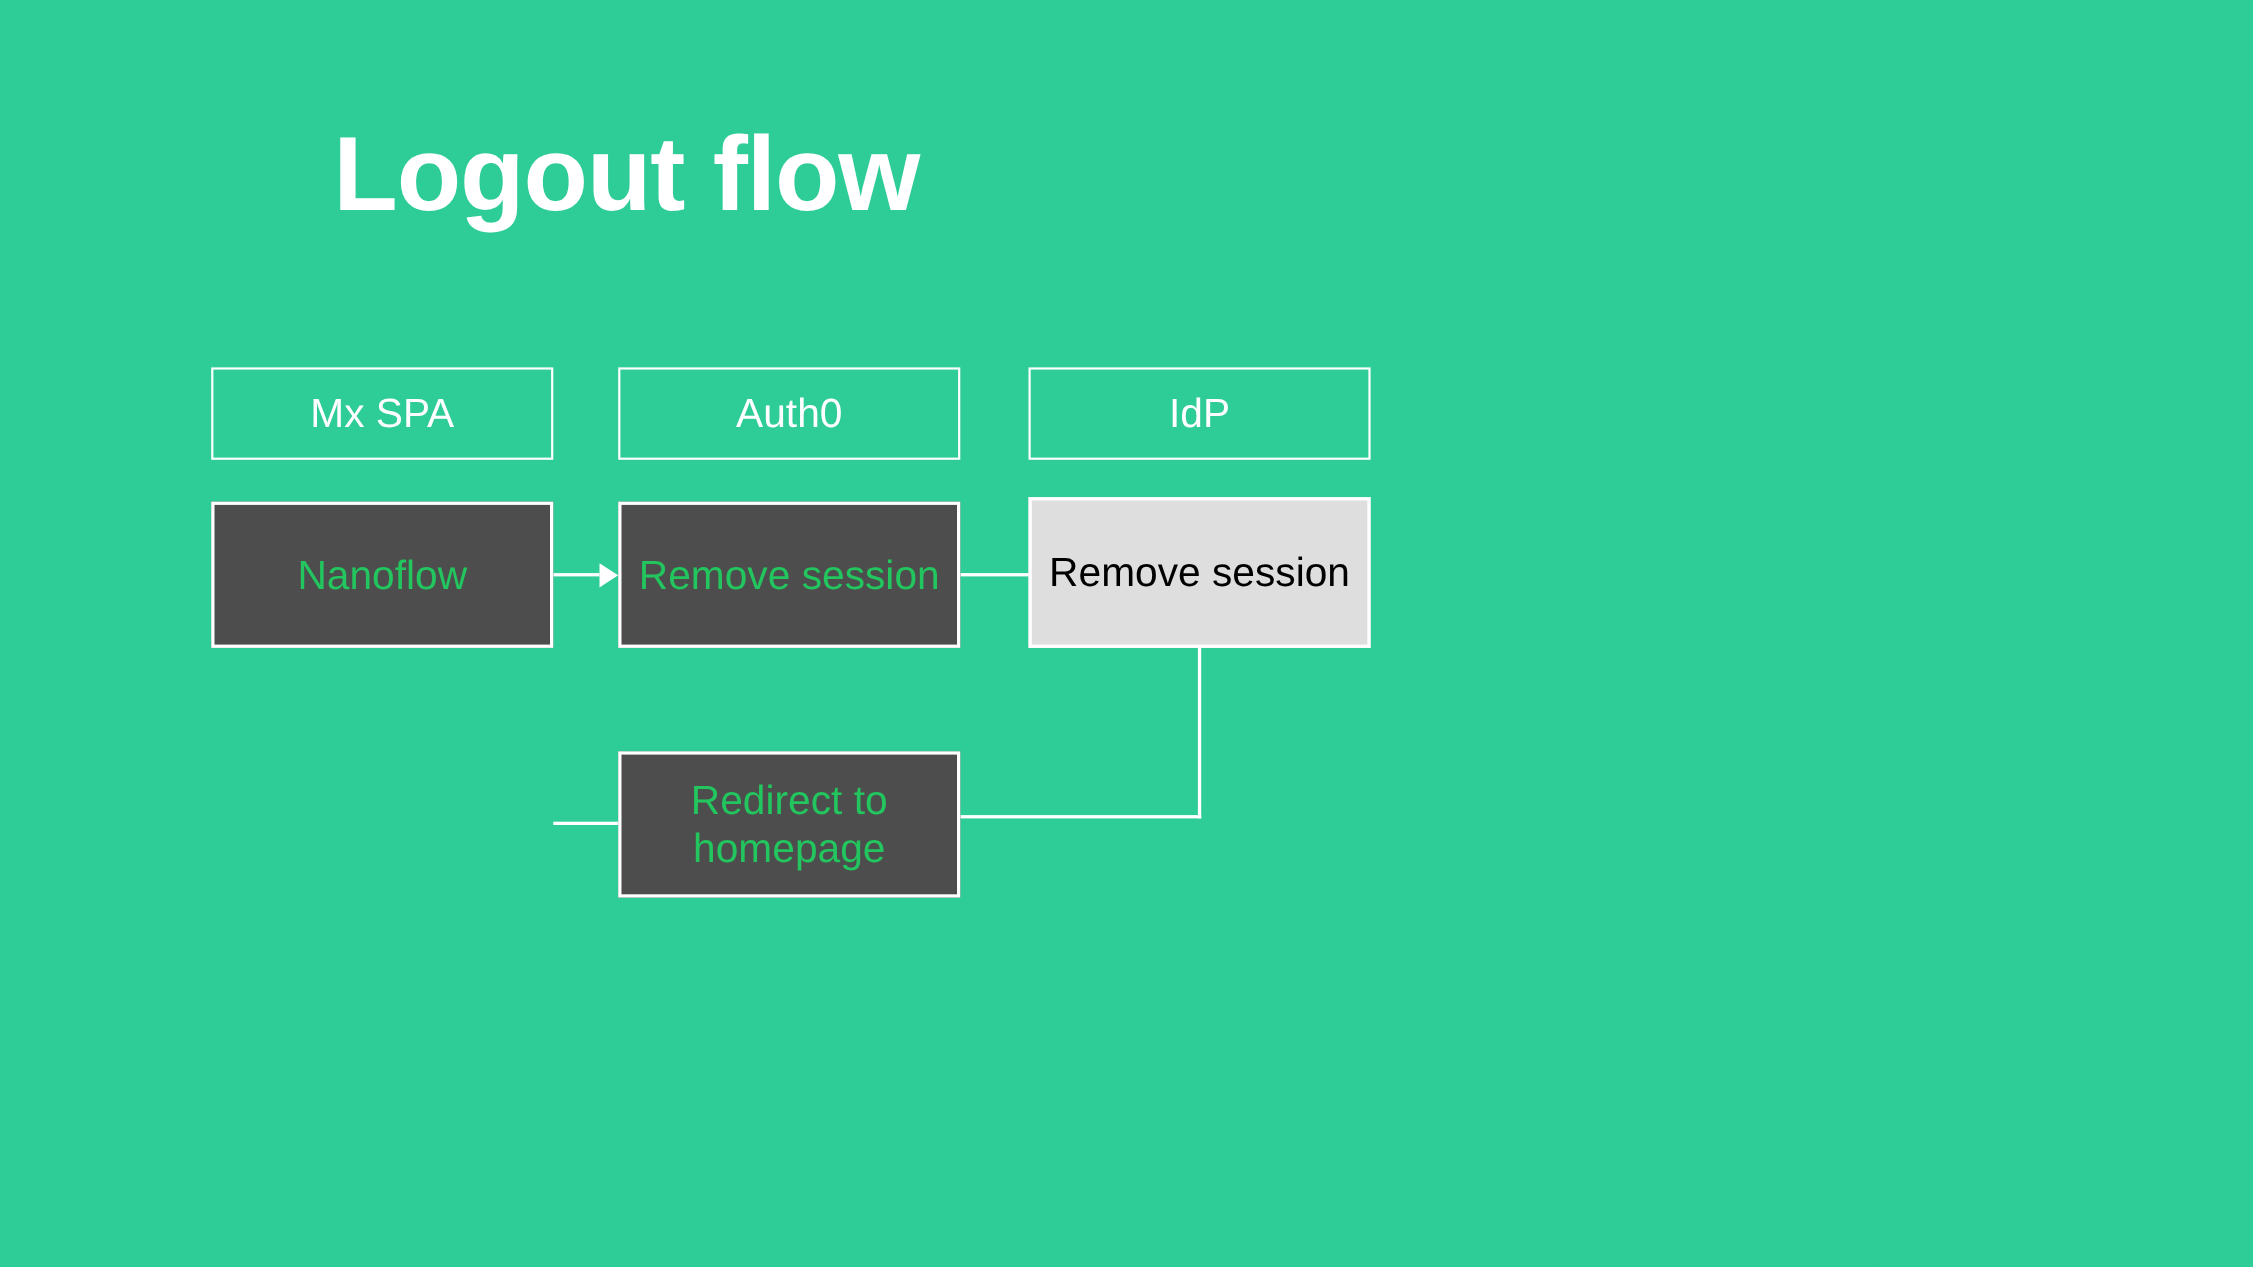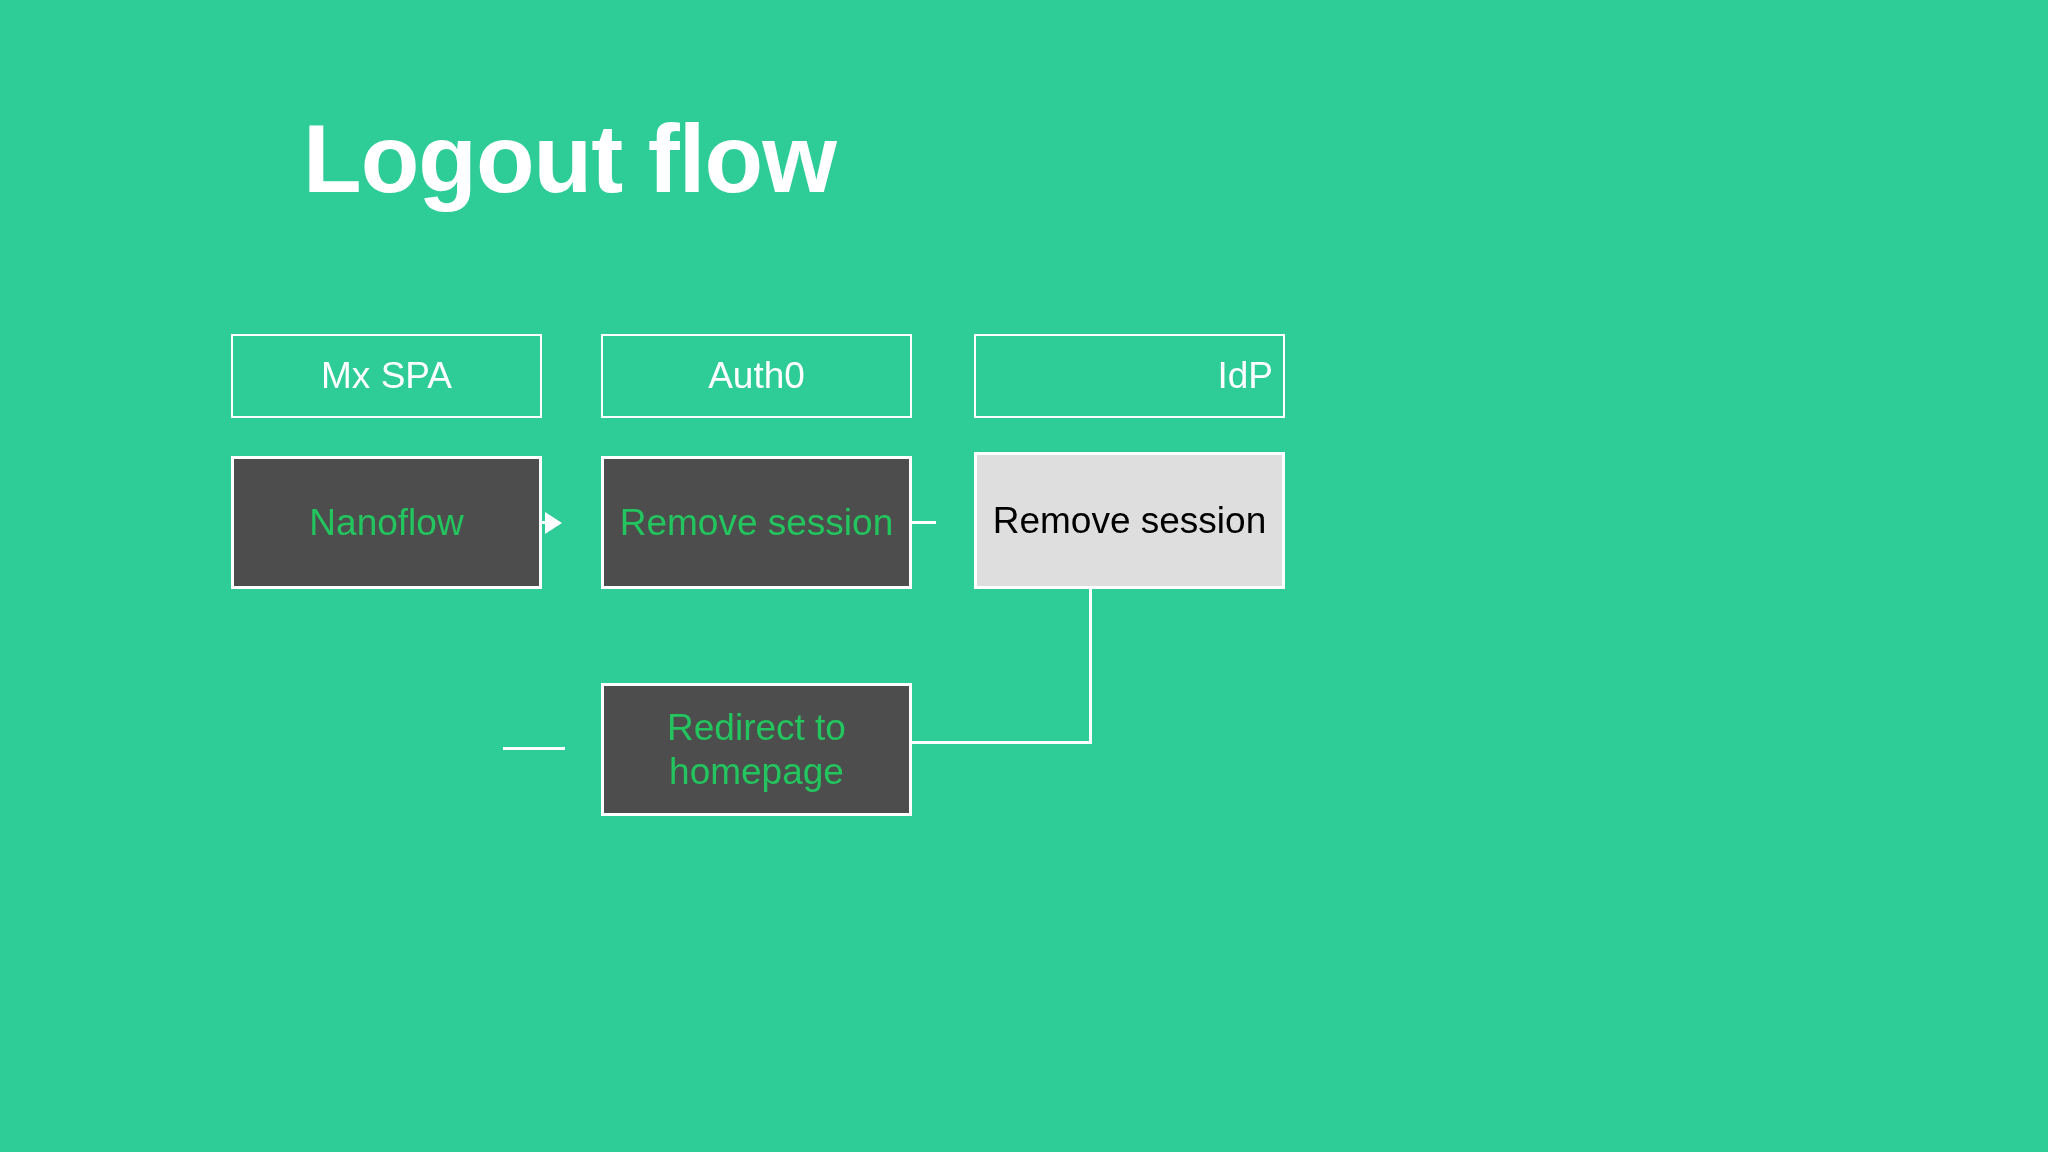--- a/index.html
+++ b/index.html
@@ -36,21 +36,20 @@
     position: absolute;
     box-sizing: border-box;
     border: 3px solid #ffffff;
     display: flex;
     align-items: center;
     justify-content: center;
     text-align: center;
     font-size: 37px;
     line-height: 1.18;
     padding: 4px 10px;
-    margin-left: 39px;
   }
   .node.header {
     background: transparent;
     color: #ffffff;
     border-width: 2px;
   }
   .node.dark {
     background: #4d4d4d;
     color: #22c55e;
   }
@@ -102,21 +101,21 @@
   <div id="title">Logout flow</div>
 
   <div class="node header" style="left:192px; top:334px; width:311px; height:84px;">
     <span>Mx SPA</span>
   </div>
 
   <div class="node header" style="left:562px; top:334px; width:311px; height:84px;text-align:right;">
     <span>Auth0</span>
   </div>
 
-  <div class="node header" style="left:935px; top:334px; width:311px; height:84px;justify-content:flex-end;">
+  <div class="node header" style="left:935px; top:334px; width:311px; height:84px;">
     <span>IdP</span>
   </div>
 
   <div class="conn h" style="left:503px; top:521px; width:42px;"></div>
   <div class="arrowhead" style="left:545px; top:512px;"></div>
 
   <div class="conn h" style="left:873px; top:521px; width:63px;"></div>
 
   <div class="conn v" style="left:1089px; top:588px; height:156px;"></div>
   <div class="conn h" style="left:873px; top:741px; width:219px;"></div>

